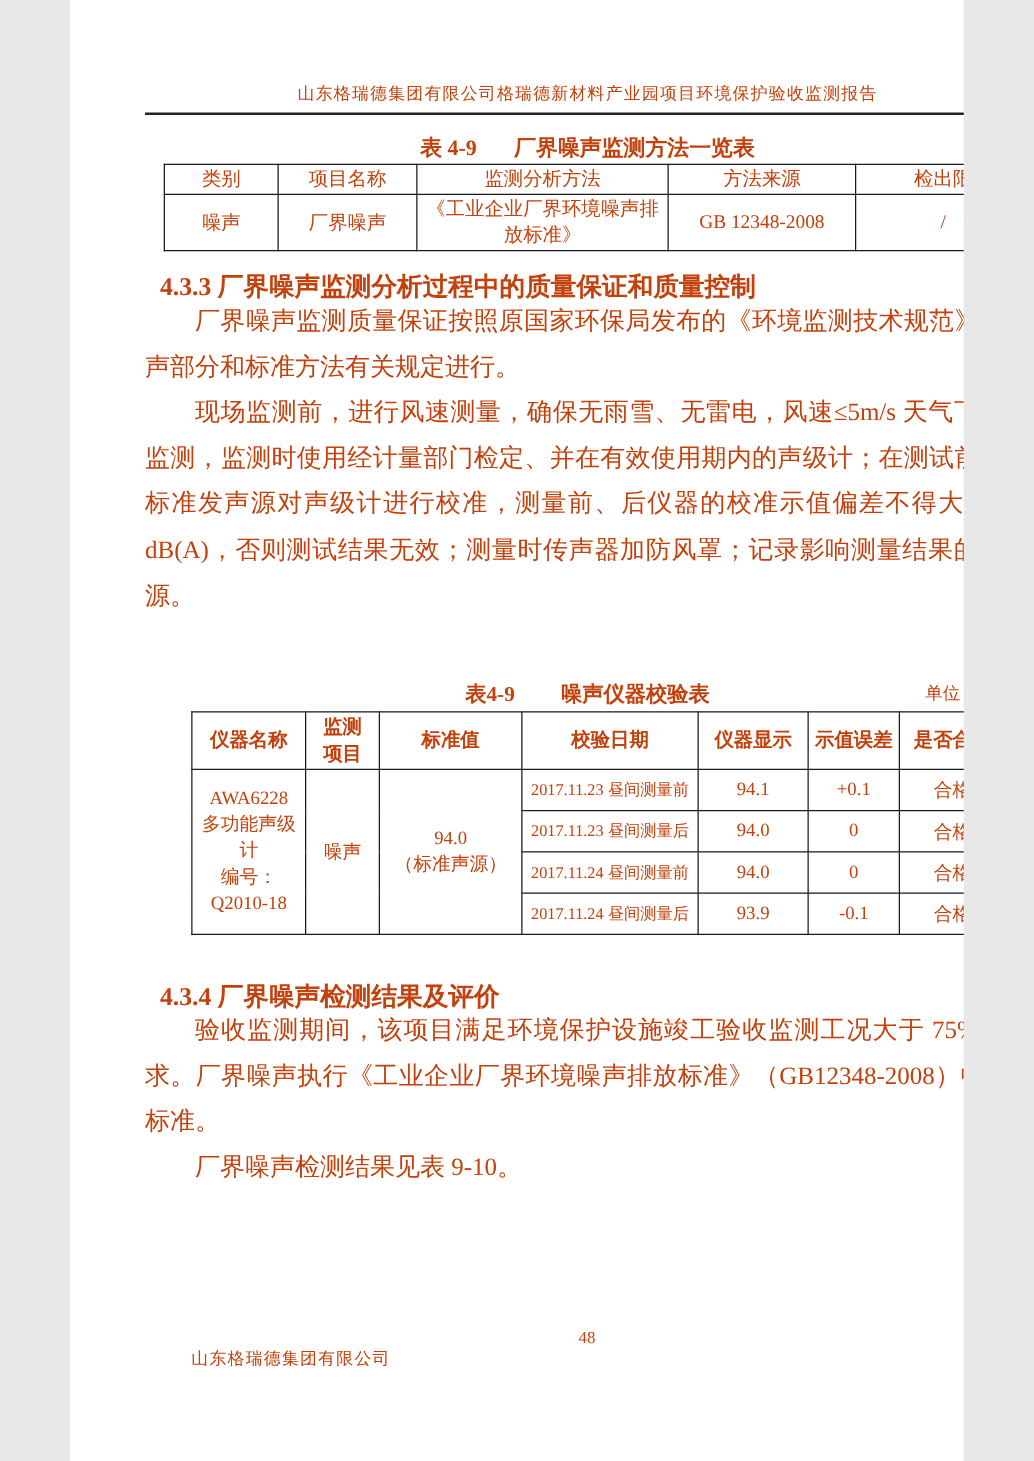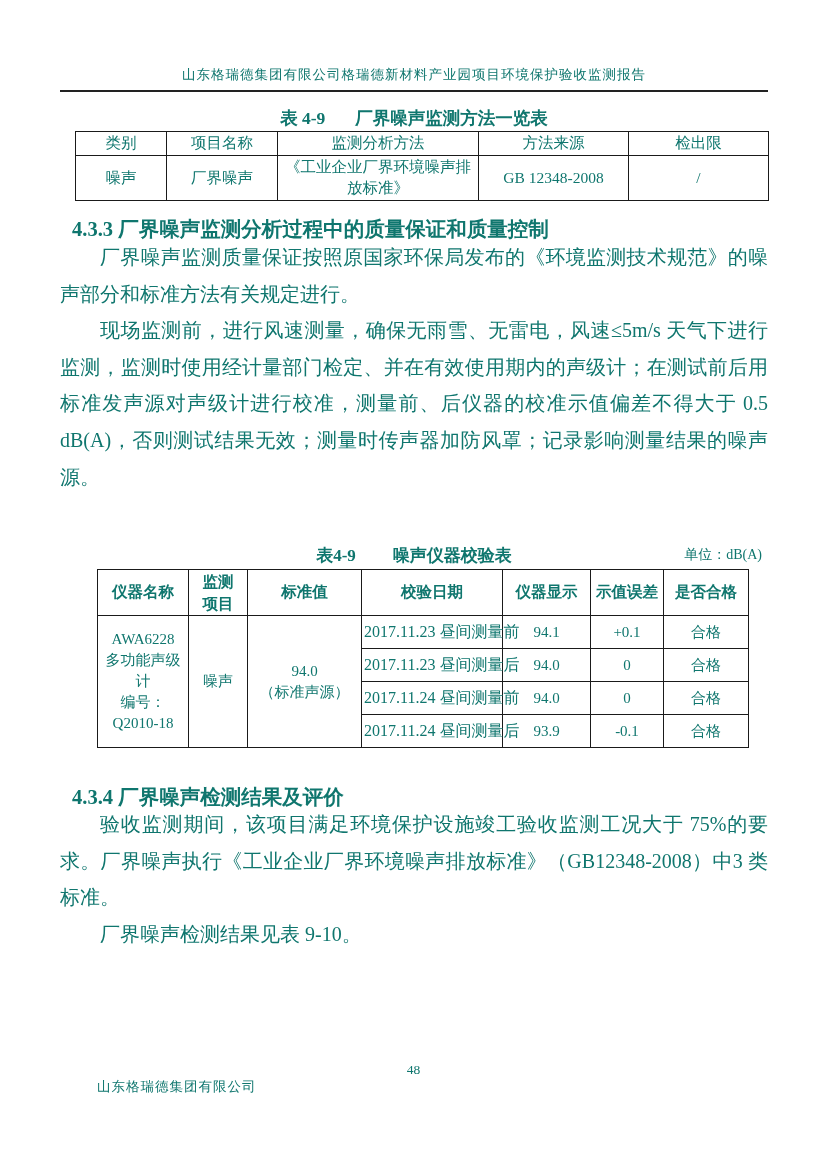--- a/index.html
+++ b/index.html
@@ -1,22 +1,22 @@
 <!DOCTYPE html>
 <html><head>
 <meta charset="utf-8">
 <style>
   html,body{margin:0;padding:0;background:#e8e8e8;}
   .page{
     position:relative;
-    width:827px;height:1169px;
+    width:715px;height:1169px;
     margin:0 auto;
     background:#ffffff;
     font-family:"Liberation Serif","DejaVu Serif",serif;
-    color:#0f766e;
+    color:#c2410c;
     overflow:hidden;
   }
   *{box-sizing:border-box;}
 
   
   .header{
     position:absolute;top:66px;left:60px;width:708px;
     text-align:center;font-size:13.5px;letter-spacing:1px;
     padding-bottom:6px;border-bottom:2px solid #222;
   }
@@ -47,21 +47,21 @@
     text-align:center;vertical-align:middle;
     padding:1px 2px;font-weight:normal;
   }
   .t1{top:131px;left:75px;width:693px;font-size:15.5px;}
   .t1 .hrow{height:23px;}
   .t1 .brow{height:45px;}
   .t2{top:569px;left:97px;width:651px;font-size:15px;}
   .t2 .hrow th{height:45px;font-weight:bold;font-size:15.5px;}
   .t2 .brow{height:33px;}
   .prewrap{white-space:pre-line;line-height:1.4;}
-  .datecell{font-size:16px;white-space:nowrap;padding:1px 0;}
+  .datecell{font-size:13px;white-space:nowrap;padding:1px 0;}
 
   
   .sec-heading{
     position:absolute;left:60px;width:708px;
     font-size:20.5px;font-weight:bold;margin:12px;
   }
   .h433{top:203px;}
   .h434{top:771px;}
   .bodyblock{
     position:absolute;left:60px;width:708px;

